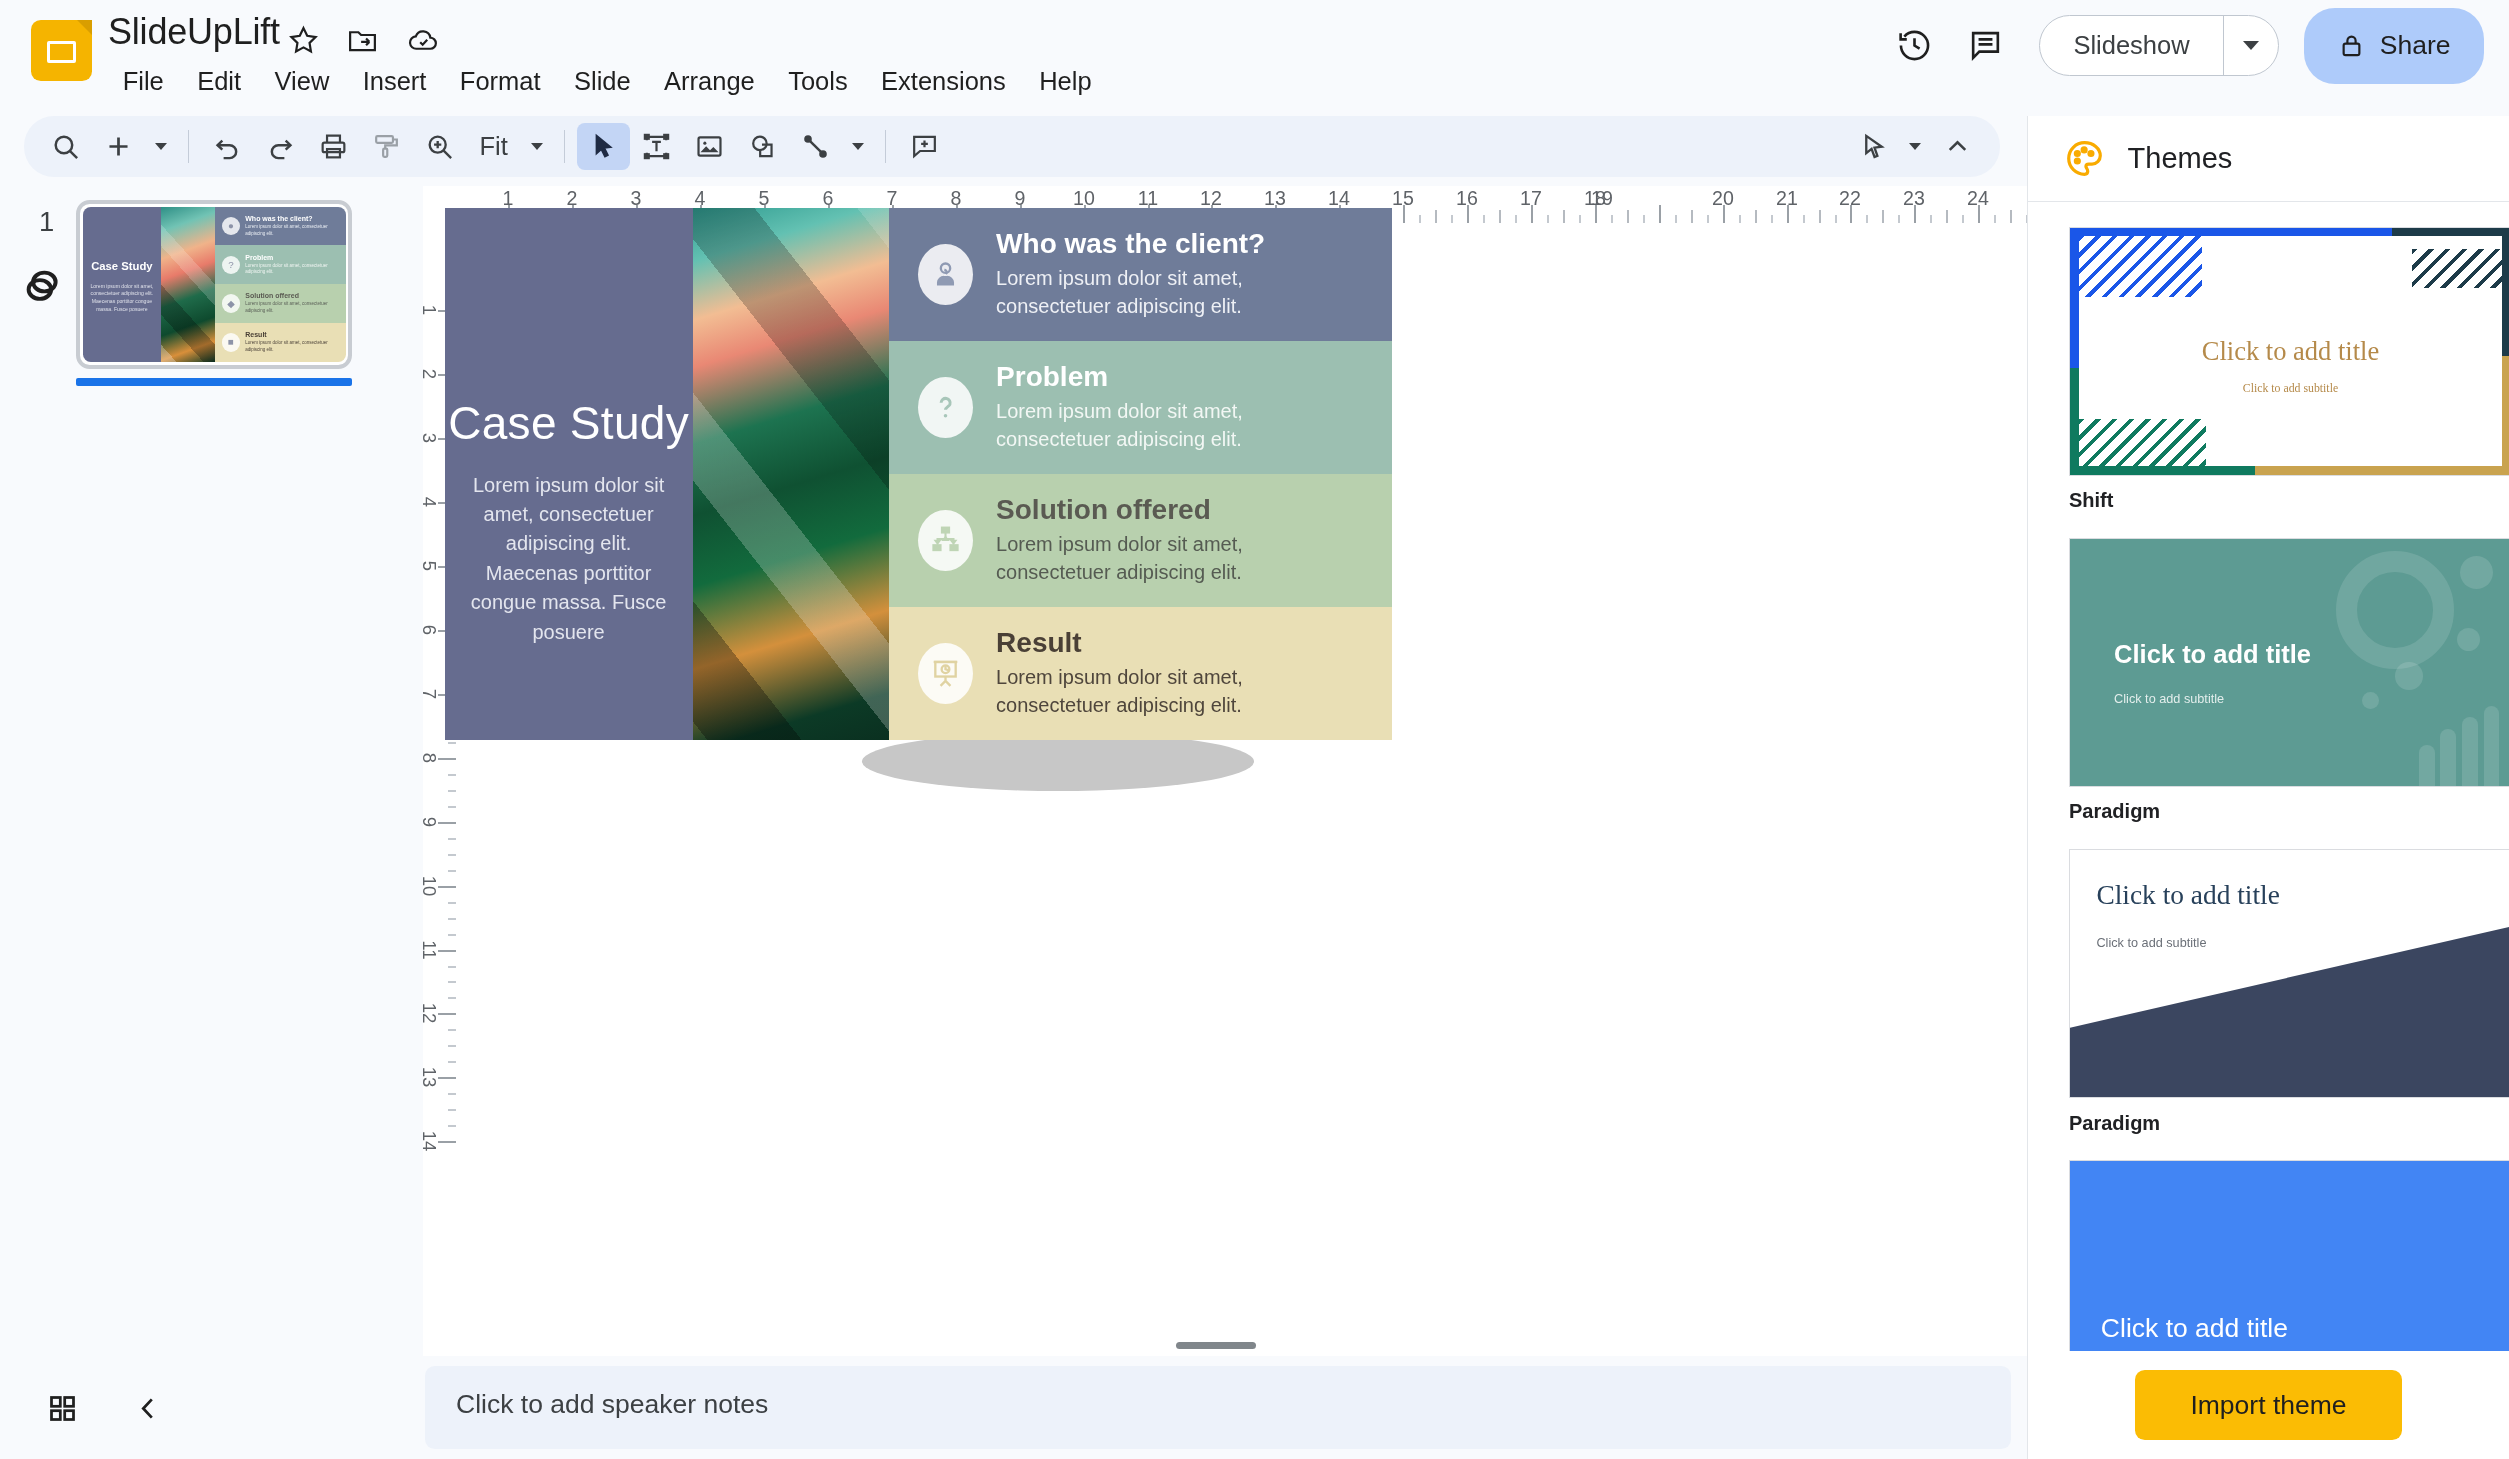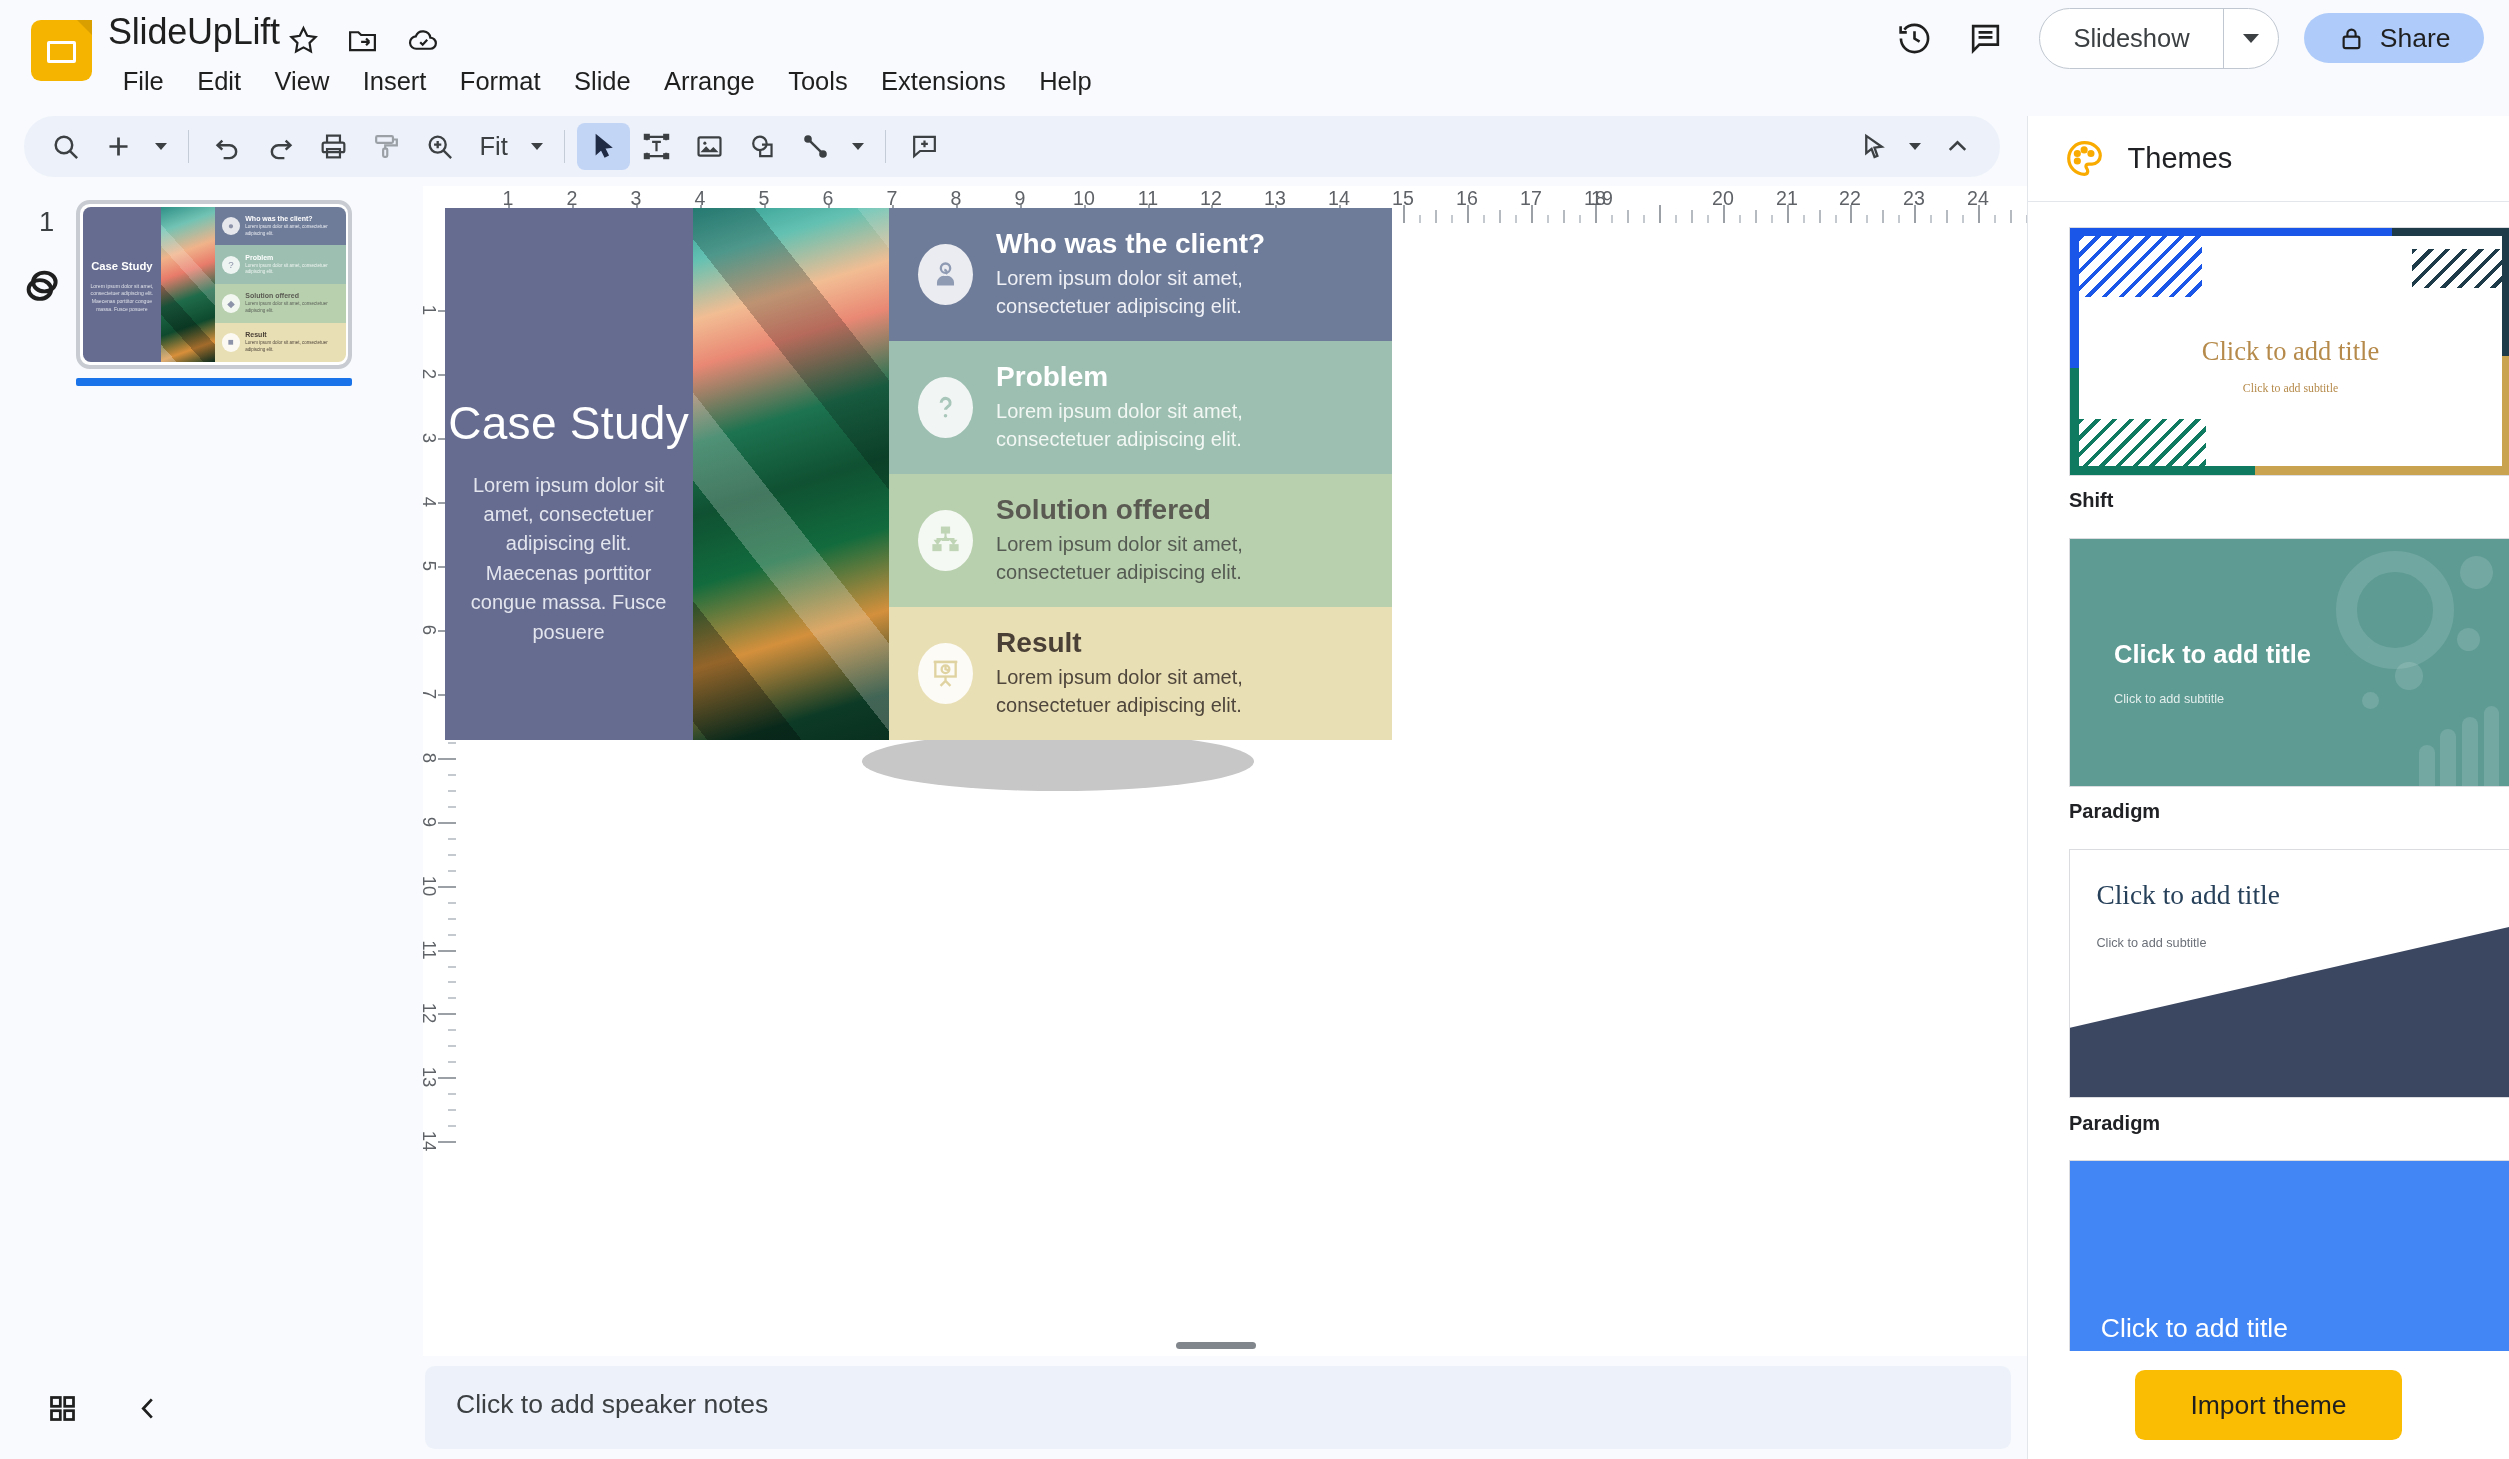--- a/index.html
+++ b/index.html
@@ -37,21 +37,21 @@
     justify-content:center; cursor:pointer; }
   .rt-icon svg { width:37px; height:37px; }
   .slideshow-grp { display:flex; align-items:stretch; height:61px; margin-left:13.7px;
     border:1px solid #c0c7d0; border-radius:31px; overflow:hidden; background:#fff; }
   .slideshow-btn { display:flex; align-items:center; padding:0 33px; font-size:25.5px;
     color:#3c4043; cursor:pointer; }
   .slideshow-arrow { display:flex; align-items:center; justify-content:center; width:55px;
     border-left:1px solid #c0c7d0; cursor:pointer; }
   .caret-dn { width:0; height:0; border-left:8.8px solid transparent;
     border-right:8.8px solid transparent; border-top:9.8px solid #3c4043; }
-  .share-btn { display:flex; align-items:center; gap:13.7px; height:50px; padding:0 33px;
+  .share-btn { display:flex; align-items:center; gap:13.7px; height:76px; padding:0 33px;
     background:#aecbfa; border-radius:31px; cursor:pointer; margin-left:15.7px; }
   .share-btn svg { width:29px; height:29px; }
   .share-label { font-size:26.5px; color:#1f1f1f; }
 
   
   .toolbar { position:absolute; left:23.5px; top:116px; width:1976px; height:61px;
     background:#edf2fa; border-radius:30px; display:flex; align-items:center; padding:0 15.7px; }
   .tb-btn { width:53px; height:47px; border-radius:7.8px; display:flex; align-items:center;
     justify-content:center; cursor:pointer; flex:none; }
   .tb-btn.active { background:#c3d5f5; }

